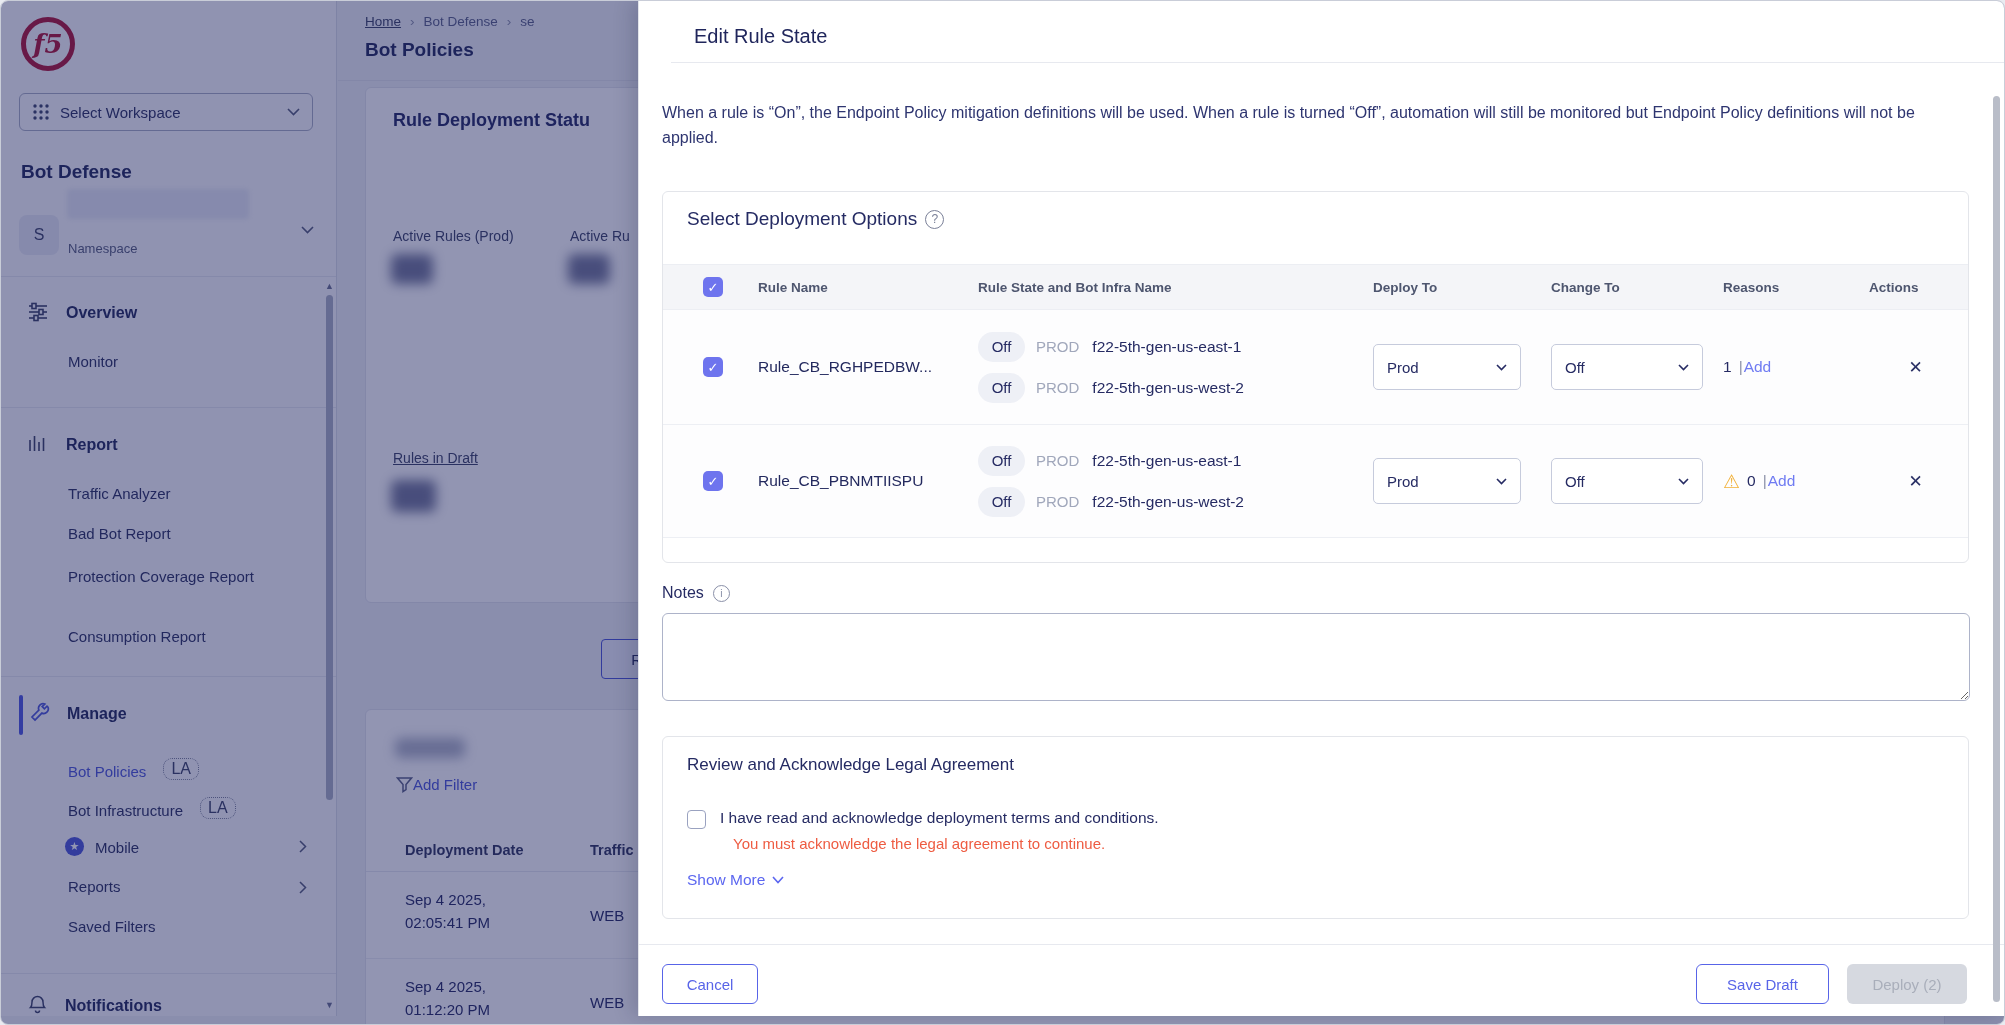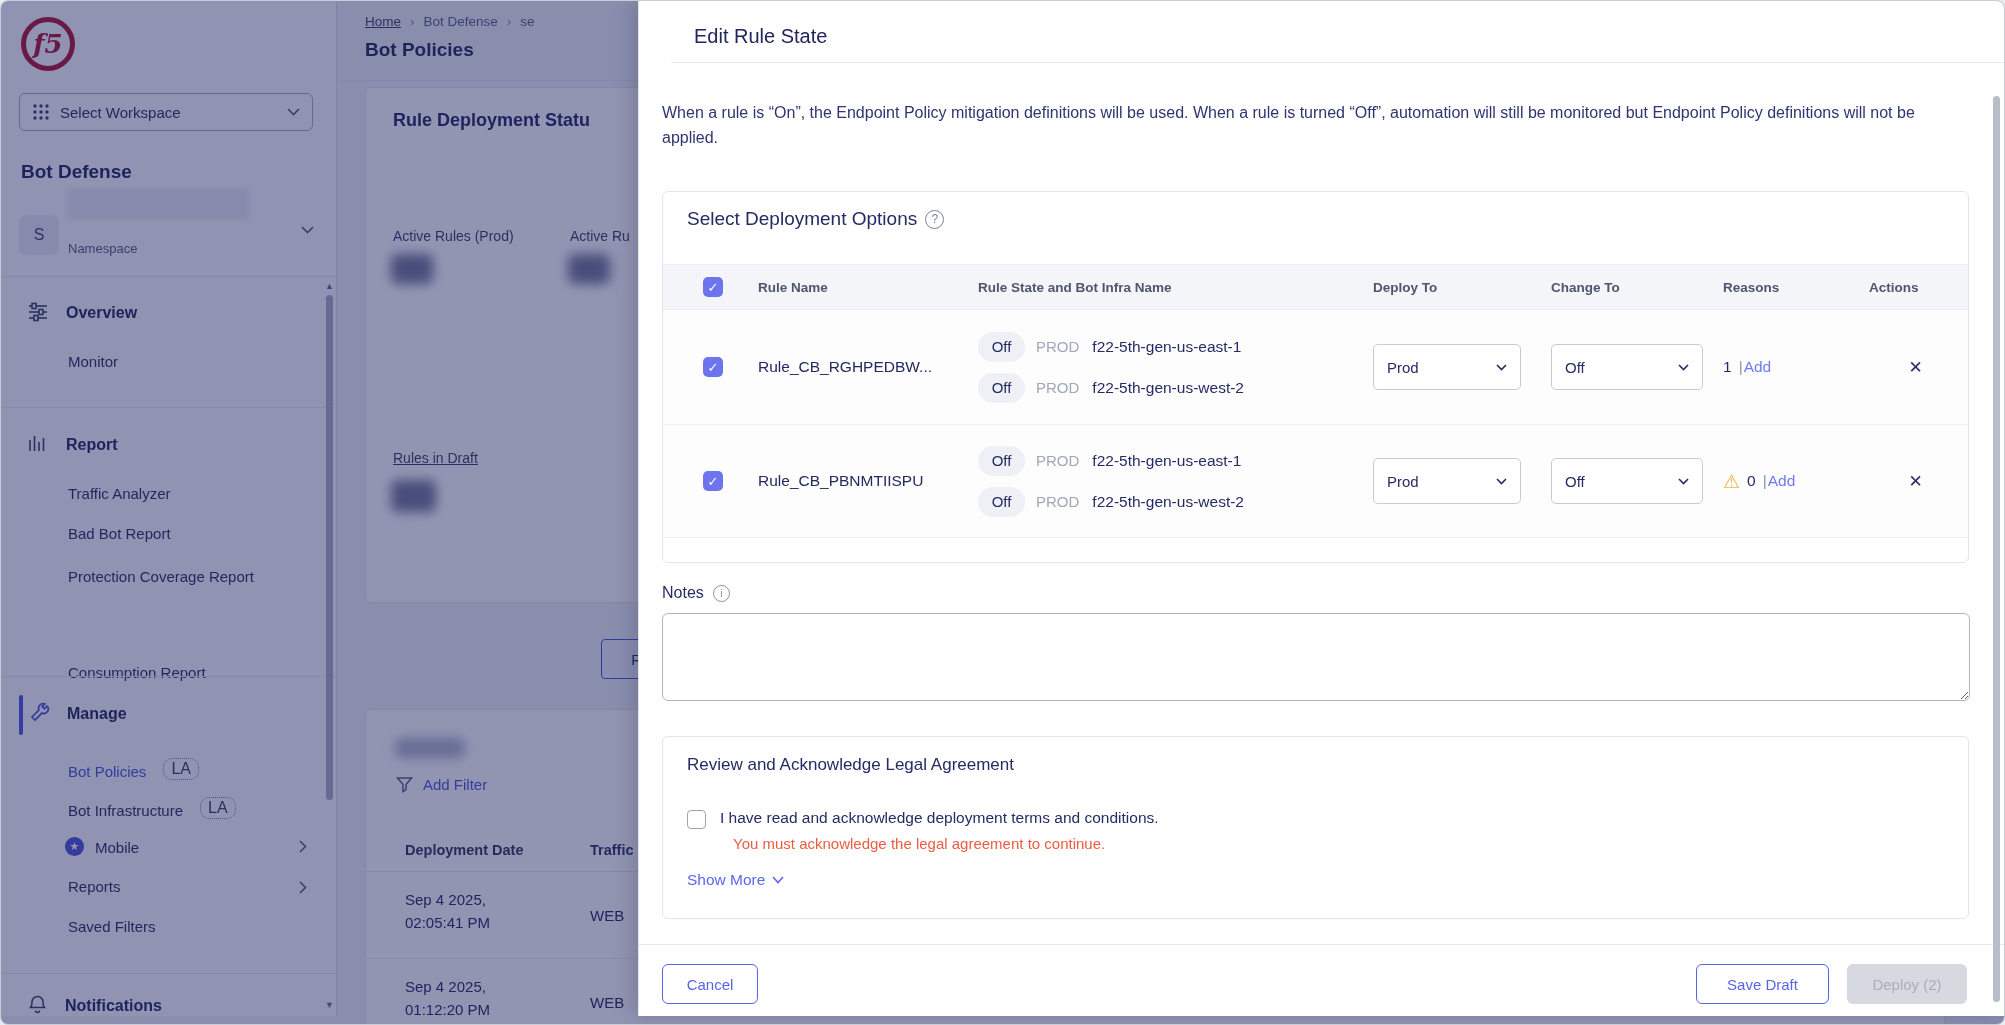--- a/index.html
+++ b/index.html
@@ -53,21 +53,21 @@
   .stat-label { position:absolute; font-size:14px; color:#3c4366; }
   .blob { position:absolute; background:#39406e; opacity:.7; filter:blur(6px); border-radius:6px; }
   .draft-link { position:absolute; left:27px; top:362px; font-size:14px; color:#3c4366; text-decoration:underline; cursor:pointer; }
   .tab { position:absolute; top:638px; height:40px; display:flex; align-items:center; justify-content:center;
          font-size:15px; color:#3f4766; border:1px solid #dde0ea; border-radius:4px; cursor:pointer; background:transparent; }
   .tab1 { left:27px; width:234px; }
   .tab2 { left:263px; width:50px; border:1.5px solid #4a55d8; background:#eef0fb; color:#232a5c;
           justify-content:flex-end; padding-right:8px; }
   .card2 { left:27px; top:708px; width:1580px; height:420px; }
   .blob2 { left:29px; top:28px; width:70px; height:20px; background:#9aa0b8; opacity:.8; }
-  .add-filter { position:absolute; left:30px; top:66px; display:flex; align-items:flex-end; gap:10px;
+  .add-filter { position:absolute; left:30px; top:66px; display:flex; align-items:flex-end; 
                 font-size:15px; color:#4c57d8; cursor:pointer; }
   .bg-thead { position:absolute; left:0; right:0; top:126px; height:36px; border-bottom:1px solid #e6e8f0; }
   .bg-th { position:absolute; font-size:14.5px; font-weight:bold; color:#30365e; }
   .bg-row { position:absolute; left:0; right:0; height:87px; border-bottom:1px solid #edeff4; }
   .bg-date { position:absolute; left:39px; top:16px; font-size:15px; color:#262b63; line-height:1.55; }
   .bg-traffic { position:absolute; left:224px; top:0; height:100%; display:flex; align-items:center; font-size:15px; color:#262b63; }
 
   
   .overlay { position:absolute; inset:0; background:rgba(23,30,92,0.47); }
 
@@ -207,21 +207,21 @@
     </div>
     <div class="nav-item nav-sub" style="left:67px; top:484px;">
       <span>Traffic Analyzer</span>
     </div>
     <div class="nav-item nav-sub" style="left:67px; top:524px;">
       <span>Bad Bot Report</span>
     </div>
     <div class="nav-item nav-sub" style="left:67px; top:564px; width:205px; line-height:1.6;">
       <span>Protection Coverage Report</span>
     </div>
-    <div class="nav-item nav-sub" style="left:67px; top:627px;margin-top:36px;">
+    <div class="nav-item nav-sub" style="left:67px; top:627px;">
       <span>Consumption Report</span>
     </div>
 
     <div class="sb-div" style="top:675px"></div>
 
     <div class="active-bar"></div>
     <div class="nav-item" style="left:28px; top:701px;">
       <span>
         <svg width="21" height="21" viewBox="0 0 21 21" fill="#4c57d8">
           <path d="M19 5.2a4.6 4.6 0 0 1-6.1 5.9L6 18l-3-3 6.9-6.9A4.6 4.6 0 0 1 15.8 2l-2.6 2.6 2.2 2.2L18 4.2z" fill="none" stroke="#4c57d8" stroke-width="1.7"></path>

